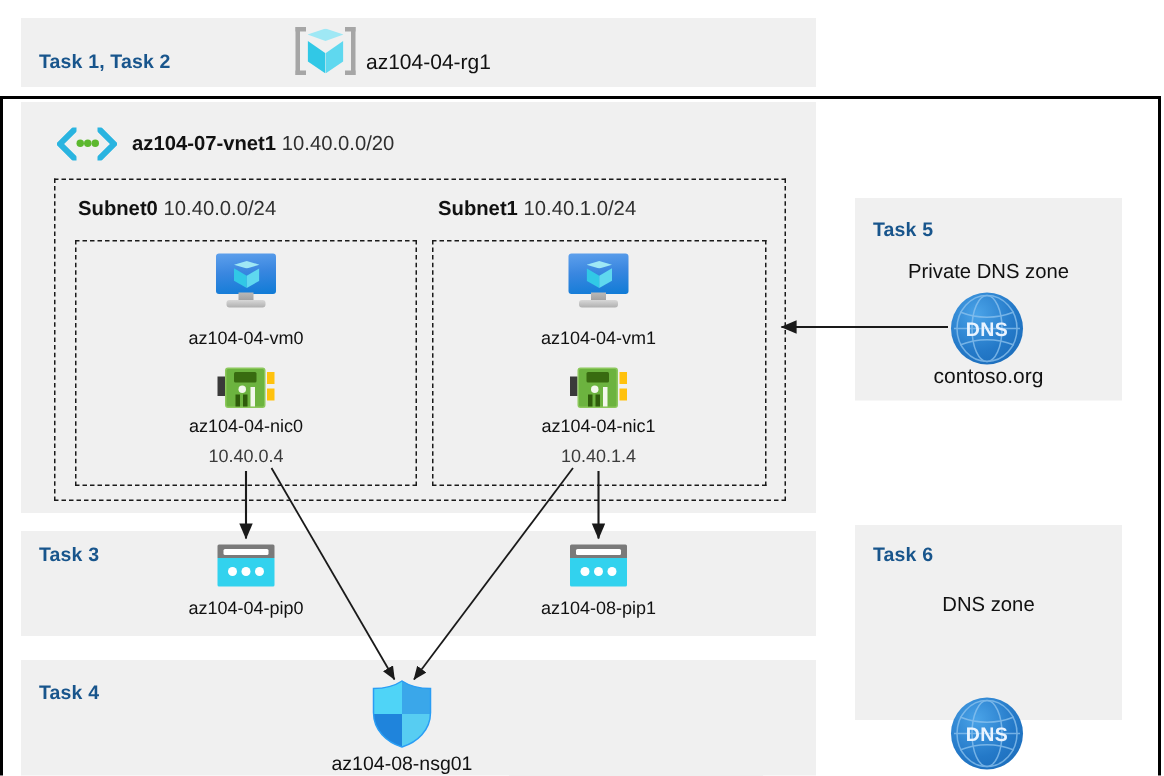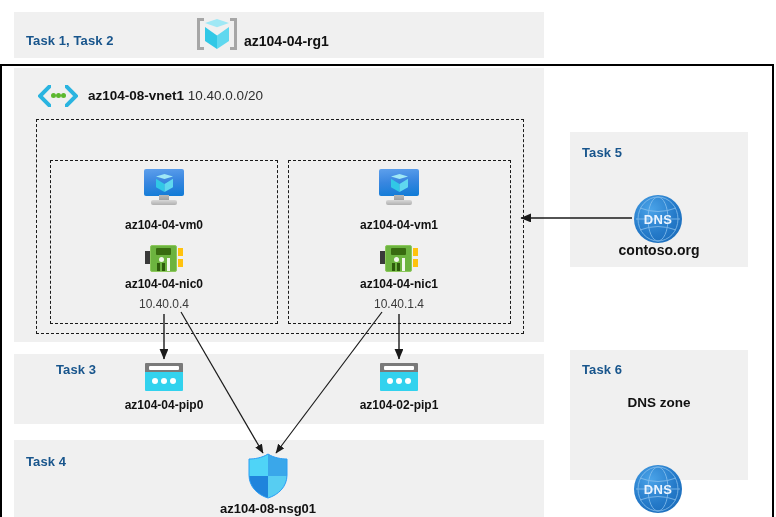--- a/index.html
+++ b/index.html
@@ -16,21 +16,21 @@
   .panel{position:absolute;background:#f0f0f0;box-sizing:border-box;}
 
   .task-label{position:absolute;color:#18558c;font-weight:bold;font-size:13px;
               letter-spacing:.1px;white-space:nowrap;}
 
   
   .dashed{position:absolute;border:1.6px dashed #1a1a1a;box-sizing:border-box;}
 
   
   .lbl{position:absolute;white-space:nowrap;font-size:12px;color:#111;}
-  .lbl.b{font-weight:bold;}
+  .lbl.b{font-weight:normal;}
   .lbl.addr{color:#3b3b3b;font-weight:normal;}
   .ctr{transform:translateX(-50%);}
 
   .title-row{position:absolute;white-space:nowrap;font-size:13.5px;color:#111;}
   .title-row .n{font-weight:bold;}
   .title-row .cidr{font-weight:normal;color:#2f2f2f;}
 
   
   .icon{position:absolute;}
 
@@ -139,26 +139,30 @@
       </svg>
     </div>
     <div class="dots">
       <i style="left:0;"></i>
         <i style="left:5px;"></i>
         <i style="left:10px;"></i>
     </div>
   </div>
 
   <div class="title-row" style="left:88px;top:76px;">
-    <span class="n">az104-08-vnet1</span>
+    <span class="n">az104-07-vnet1</span>
     <span class="cidr"> 10.40.0.0/20</span>
   </div>
 
   <div class="dashed" style="left:36px;top:107px;width:488px;height:215px;"></div>
 
+  <div class="title-row" style="left:52px;top:119px;">
+    <span class="n">Subnet0</span>
+    <span class="cidr"> 10.40.0.0/24</span>
+  </div>
   <div class="dashed" style="left:50px;top:148px;width:228px;height:164px;"></div>
 
   <div class="icon vm-ico" style="left:143px;top:157px;">
     <div class="scr"></div>
     <div class="cube" style="left:13px;top:5px;width:17px;height:18px;">
       <div class="top"></div>
         <div class="bl"></div>
         <div class="br"></div>
     </div>
     <div class="neck"></div>
@@ -173,20 +177,24 @@
     <div class="dot"></div>
     <div class="bar" style="left:12px;top:19px;height:8px;"></div>
     <div class="bar" style="left:17px;top:19px;height:8px;"></div>
     <div class="barw" style="left:22px;top:14px;height:13px;"></div>
     <div class="conn" style="top:4px;"></div>
     <div class="conn" style="top:15px;"></div>
   </div>
   <div class="lbl b ctr" style="left:164px;top:265px;">az104-04-nic0</div>
   <div class="lbl addr ctr" style="left:164px;top:285px;">10.40.0.4</div>
 
+  <div class="title-row" style="left:292px;top:119px;">
+    <span class="n">Subnet1</span>
+    <span class="cidr"> 10.40.1.0/24</span>
+  </div>
   <div class="dashed" style="left:288px;top:148px;width:223px;height:164px;"></div>
 
   <div class="icon vm-ico" style="left:378px;top:157px;">
     <div class="scr"></div>
     <div class="cube" style="left:13px;top:5px;width:17px;height:18px;">
       <div class="top"></div>
         <div class="bl"></div>
         <div class="br"></div>
     </div>
     <div class="neck"></div>
@@ -202,21 +210,21 @@
     <div class="bar" style="left:12px;top:19px;height:8px;"></div>
     <div class="bar" style="left:17px;top:19px;height:8px;"></div>
     <div class="barw" style="left:22px;top:14px;height:13px;"></div>
     <div class="conn" style="top:4px;"></div>
     <div class="conn" style="top:15px;"></div>
   </div>
   <div class="lbl b ctr" style="left:399px;top:265px;">az104-04-nic1</div>
   <div class="lbl addr ctr" style="left:399px;top:285px;">10.40.1.4</div>
 
   <div class="panel" style="left:14px;top:342px;width:530px;height:70px;"></div>
-  <div class="task-label" style="left:26px;top:350px;margin-left:30px;">Task 3</div>
+  <div class="task-label" style="left:26px;top:350px;">Task 3</div>
 
   <div class="icon pip-ico" style="left:145px;top:351px;">
     <div class="hdr">
       <div class="hbar"></div>
     </div>
     <div class="body">
       <i style="left:7px;"></i>
         <i style="left:16px;"></i>
         <i style="left:25px;"></i>
     </div>
@@ -226,21 +234,21 @@
   <div class="icon pip-ico" style="left:380px;top:351px;">
     <div class="hdr">
       <div class="hbar"></div>
     </div>
     <div class="body">
       <i style="left:7px;"></i>
         <i style="left:16px;"></i>
         <i style="left:25px;"></i>
     </div>
   </div>
-  <div class="lbl b ctr" style="left:399px;top:386px;">az104-02-pip1</div>
+  <div class="lbl b ctr" style="left:399px;top:386px;">az104-08-pip1</div>
 
   <div class="panel" style="left:14px;top:428px;width:530px;height:78px;"></div>
   <div class="task-label" style="left:26px;top:442px;">Task 4</div>
 
   <div class="icon nsg-ico" style="left:247px;top:441px;">
     <svg width="42" height="46" viewBox="0 0 42 46">
       <defs>
         <clipPath id="shieldClip">
           <path d="M21 1 C15 5 7 6 2 6 L2 22 C2 34 11 42 21 45 C31 42 40 34 40 22 L40 6 C35 6 27 5 21 1 Z"></path>
         </clipPath>
@@ -251,20 +259,21 @@
         <rect x="0" y="23" width="21" height="23" fill="#1f84dc"></rect>
         <rect x="21" y="23" width="21" height="23" fill="#57cdf2"></rect>
       </g>
       <path d="M21 1 C15 5 7 6 2 6 L2 22 C2 34 11 42 21 45 C31 42 40 34 40 22 L40 6 C35 6 27 5 21 1 Z" fill="none" stroke="#2a9df4" stroke-width="1"></path>
     </svg>
   </div>
   <div class="lbl b ctr" style="left:268px;top:489px;font-size:13px;">az104-08-nsg01</div>
 
   <div class="panel" style="left:570px;top:120px;width:178px;height:135px;"></div>
   <div class="task-label" style="left:582px;top:133px;">Task 5</div>
+  <div class="lbl b ctr" style="left:659px;top:161px;font-size:13.5px;">Private DNS zone</div>
 
   <div class="icon dns-ico" style="left:634px;top:183px;width:48px;height:48px;">
     <svg width="48" height="48" viewBox="0 0 48 48" style="position:absolute;left:0;top:0;">
       <g fill="none" stroke="#8fc4ef" stroke-width="1" opacity="0.75">
         <ellipse cx="24" cy="24" rx="10" ry="22"></ellipse>
         <ellipse cx="24" cy="24" rx="20" ry="22"></ellipse>
         <line x1="2" y1="24" x2="46" y2="24"></line>
         <path d="M6 13 Q24 20 42 13"></path>
         <path d="M6 35 Q24 28 42 35"></path>
       </g>

